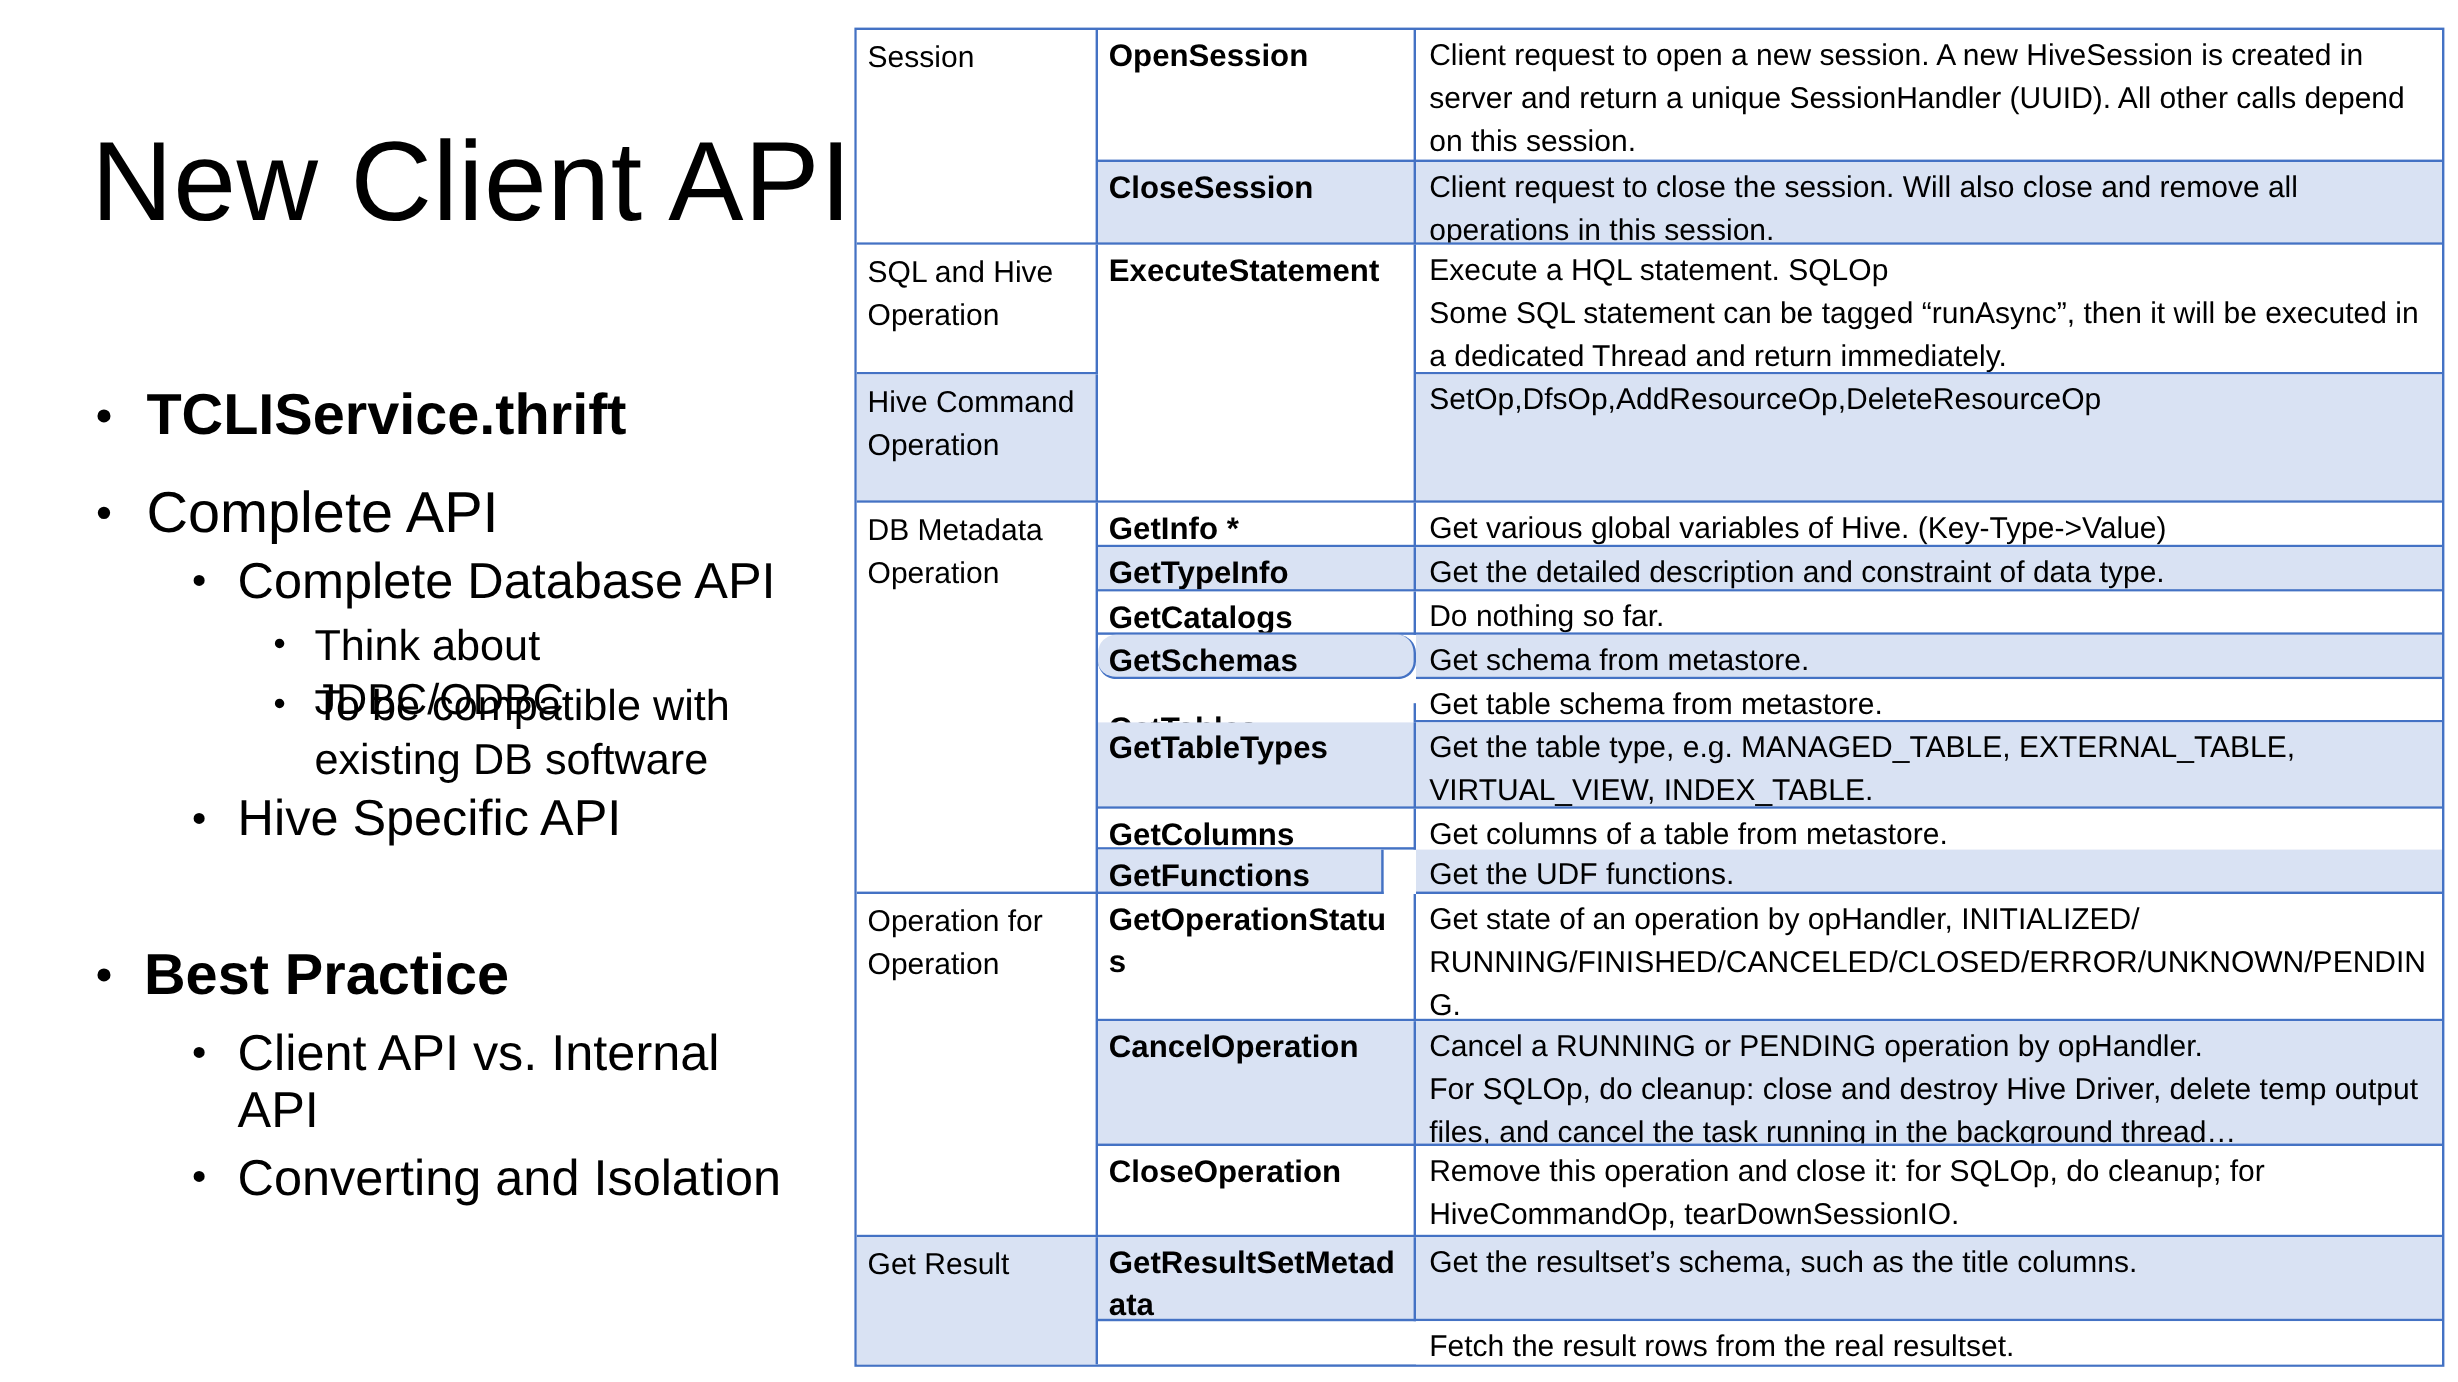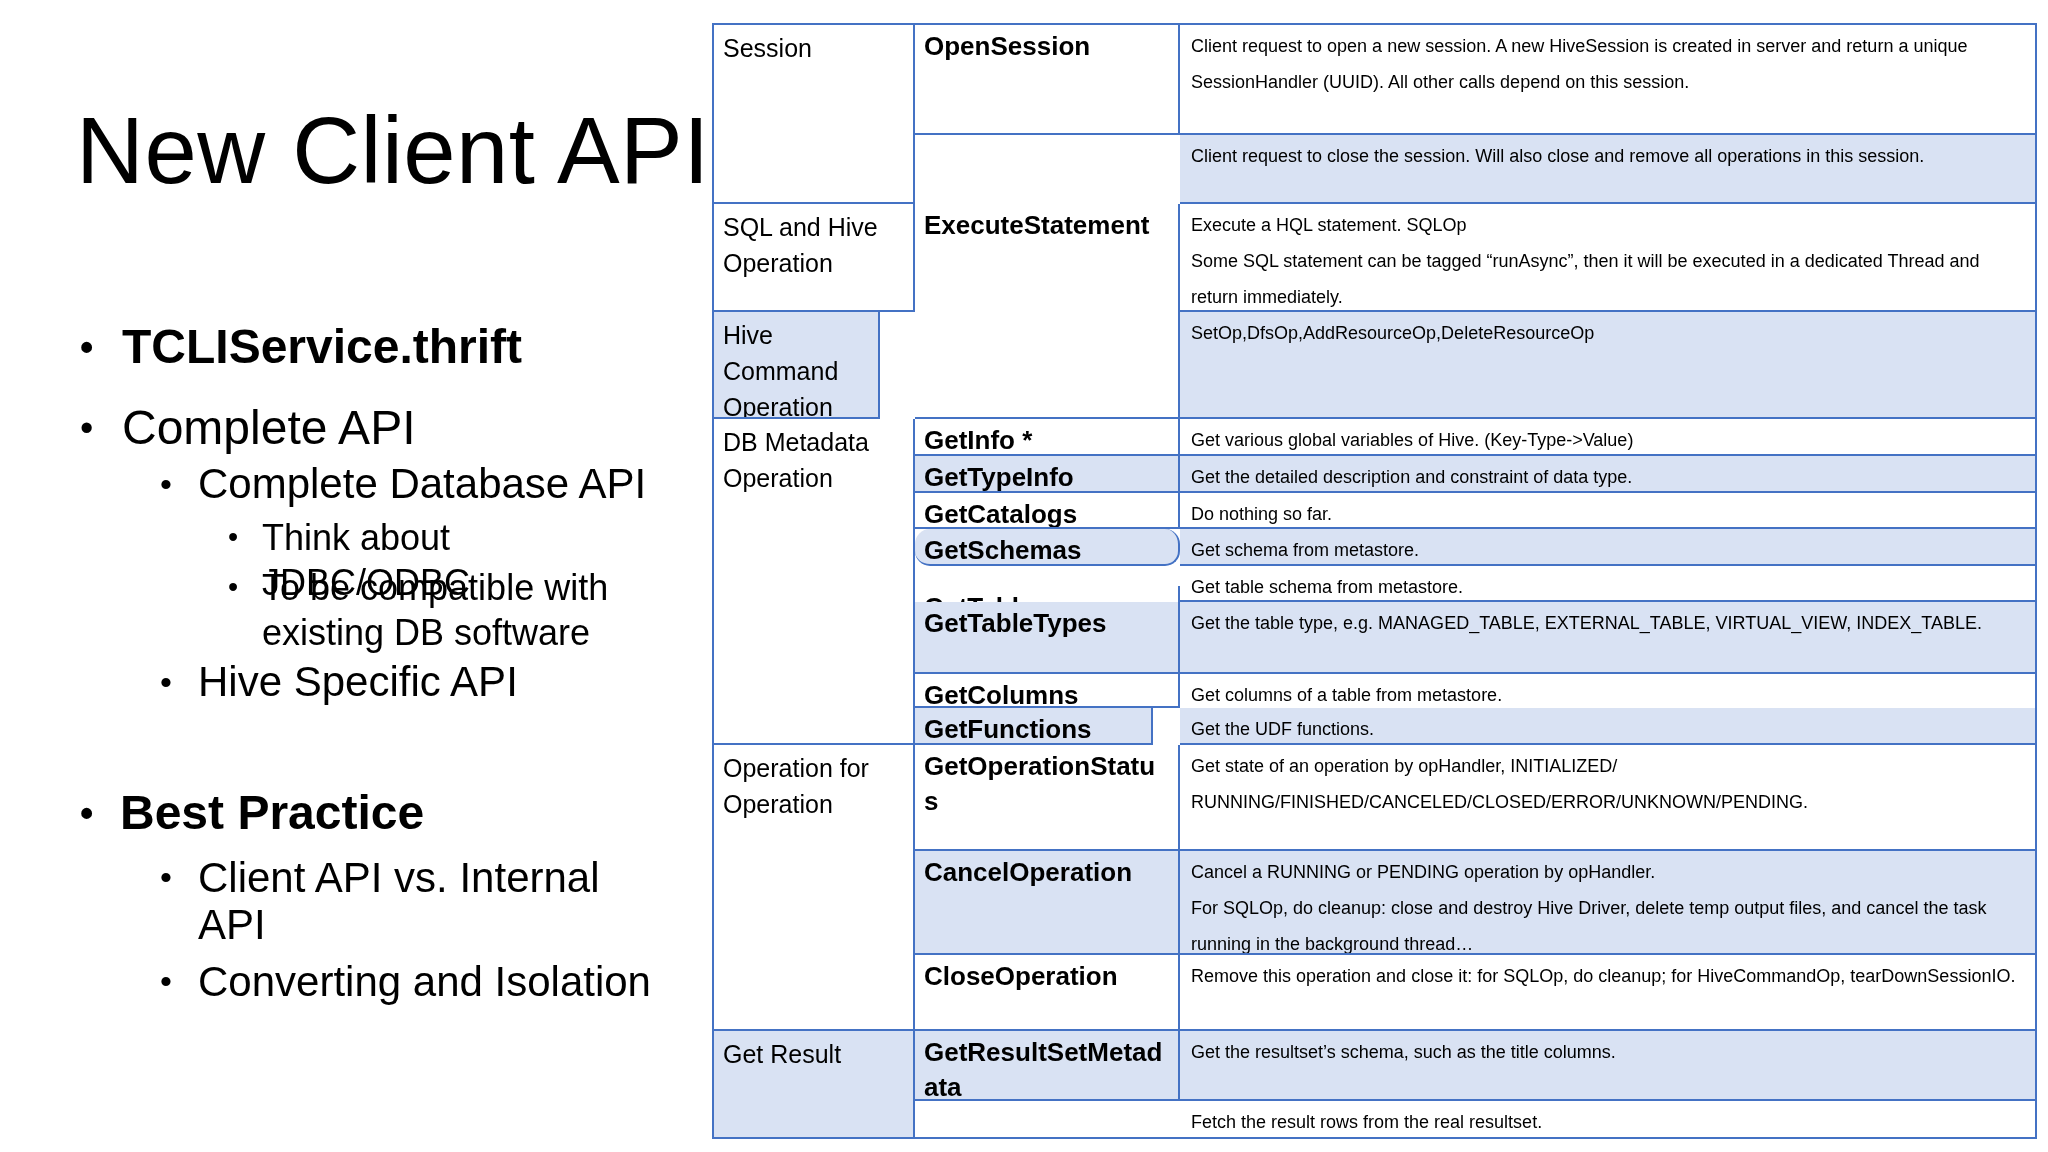--- a/index.html
+++ b/index.html
@@ -24,21 +24,21 @@
     position:absolute; box-sizing:border-box; background:#fff;
     border-right:2px solid var(--bd); border-bottom:2px solid var(--bd);
     overflow:hidden;
   }
   .cell.band { background:var(--band); }
   .cell.noB { border-bottom:none; }
   .cell.noR { border-right:none; }
   .cat  { font-size:25px; line-height:36px; padding:5px 6px 0 9px; }
   .api  { font-size:26px; line-height:35px; font-weight:700; padding:4px 14px 0 9px;
           word-wrap:break-word; overflow-wrap:break-word; }
-  .desc { font-size:18px; line-height:36px; padding:3px 10px 0 11px;
+  .desc { font-size:25px; line-height:36px; padding:3px 10px 0 11px;
           white-space:pre-line; word-wrap:break-word; overflow-wrap:break-word; }
 </style>
 </head>
 <body>
 
 <div class="slide">
 
   <div class="title">New Client API</div>
 
   <div id="bullets">
@@ -76,25 +76,26 @@
       </div>
       <div class="bullet-item" style="left: 160px; top: 958px; width: 520px; font-size: 42px; line-height: 47px;">
         <span class="dot" style="width: 38px; font-size: 34px;">•</span>
         <span class="txt">Converting and Isolation</span>
       </div>
     </div>
 
   <div class="tbl" id="tbl">
       <div class="cell cat" style="left: 0px; top: 0px; width: 201px; height: 179px;">Session</div>
       <div class="cell cat" style="left: 0px; top: 179px; width: 201px; height: 108px;">SQL and Hive Operation</div>
-      <div class="cell cat band" style="left: 0px; top: 287px; width: 166px; height: 107px;">Hive Command Operation</div>
+      <div class="cell cat band" style="left: 0px; top: 287px; width: 201px; height: 107px;">Hive Command Operation</div>
       <div class="cell cat" style="left: 0px; top: 394px; width: 201px; height: 326px;">DB Metadata Operation</div>
       <div class="cell cat" style="left: 0px; top: 720px; width: 201px; height: 286px;">Operation for Operation</div>
       <div class="cell cat band noB" style="left: 0px; top: 1006px; width: 201px; height: 106px;">Get Result</div>
       <div class="cell api" style="left: 201px; top: 0px; width: 265px; height: 110px;">OpenSession</div>
+      <div class="cell api band" style="left: 201px; top: 110px; width: 265px; height: 69px;">CloseSession</div>
       <div class="cell api" style="left: 201px; top: 179px; width: 265px; height: 215px;">ExecuteStatement</div>
       <div class="cell api" style="left: 201px; top: 394px; width: 265px; height: 37px;">GetInfo *</div>
       <div class="cell api band" style="left: 201px; top: 431px; width: 265px; height: 37px;">GetTypeInfo</div>
       <div class="cell api" style="left: 201px; top: 468px; width: 265px; height: 36px;">GetCatalogs</div>
       <div class="cell api band" style="left: 201px; top: 504px; width: 265px; height: 37px; border-radius: 15px;">GetSchemas</div>
       <div class="cell api" style="left: 201px; top: 541px; width: 265px; height: 36px; margin-top: 20px;">GetTables</div>
       <div class="cell api band" style="left: 201px; top: 577px; width: 265px; height: 72px;">GetTableTypes</div>
       <div class="cell api" style="left: 201px; top: 649px; width: 265px; height: 34px;">GetColumns</div>
       <div class="cell api band" style="left: 201px; top: 683px; width: 238px; height: 37px;">GetFunctions</div>
       <div class="cell api" style="left: 201px; top: 720px; width: 265px; height: 106px;">GetOperationStatus</div>

